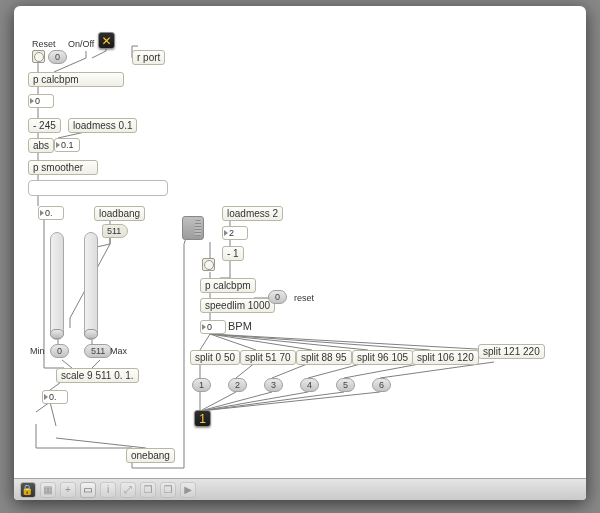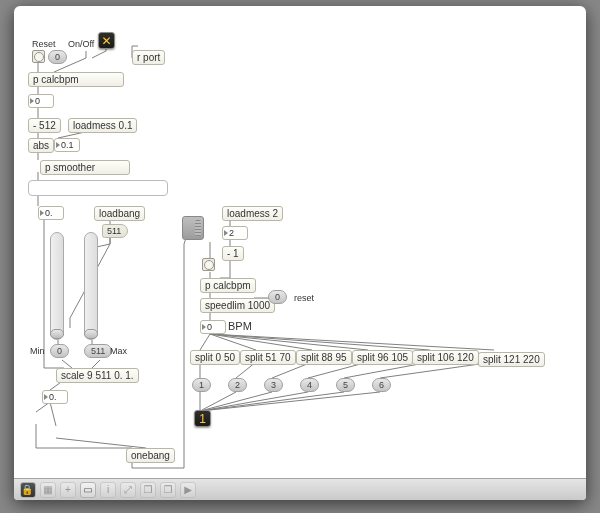--- a/index.html
+++ b/index.html
@@ -217,27 +217,27 @@
     <div class="bang" style="left:18px;top:22px"></div>
     <div class="pill" style="left:34px;top:22px">0</div>
     <div class="toggle" style="left:84px;top:4px">
         <span>✕</span>
       </div>
     <div class="box" style="left:118px;top:22px">r port</div>
 
     <div class="box" style="left:14px;top:44px;width:96px">p calcbpm</div>
     <div class="numbox" style="left:14px;top:66px">0</div>
 
-    <div class="box" style="left:14px;top:90px">- 512</div>
+    <div class="box" style="left:14px;top:90px">- 245</div>
     <div class="box" style="left:54px;top:90px">loadmess 0.1</div>
 
     <div class="box" style="left:14px;top:110px">abs</div>
     <div class="numbox" style="left:40px;top:110px">0.1</div>
 
-    <div class="box" style="left:26px;top:132px;width:90px">p smoother</div>
+    <div class="box" style="left:14px;top:132px;width:70px">p smoother</div>
 
     <div class="bigwhite" style="left:14px;top:152px;width:140px;height:16px"></div>
 
     <div class="numbox" style="left:24px;top:178px">0.</div>
     <div class="box" style="left:80px;top:178px">loadbang</div>
     <div class="msgbox" style="left:88px;top:196px">511</div>
 
     <div class="slider" style="left:36px;top:204px">
         <div class="thumb"></div>
       </div>
@@ -269,21 +269,21 @@
 
     <div class="numbox" style="left:186px;top:292px">0</div>
     <div class="comment" style="left:214px;top:292px;font-size:11px">BPM</div>
     <div class="bigwhite" style="left:184px;top:290px;width:360px;height:16px;z-index:-1"></div>
 
     <div class="box" style="left:176px;top:322px">split 0 50</div>
     <div class="box" style="left:226px;top:322px">split 51 70</div>
     <div class="box" style="left:282px;top:322px">split 88 95</div>
     <div class="box" style="left:338px;top:322px">split 96 105</div>
     <div class="box" style="left:398px;top:322px">split 106 120</div>
-    <div class="box" style="left:464px;top:324px">split 121 220</div>
+    <div class="box" style="left:464px;top:316px">split 121 220</div>
 
     <div class="pill" style="left:178px;top:350px">1</div>
     <div class="pill" style="left:214px;top:350px">2</div>
     <div class="pill" style="left:250px;top:350px">3</div>
     <div class="pill" style="left:286px;top:350px">4</div>
     <div class="pill" style="left:322px;top:350px">5</div>
     <div class="pill" style="left:358px;top:350px">6</div>
 
     <div class="toggle" style="left:180px;top:382px">
         <span>1</span>

